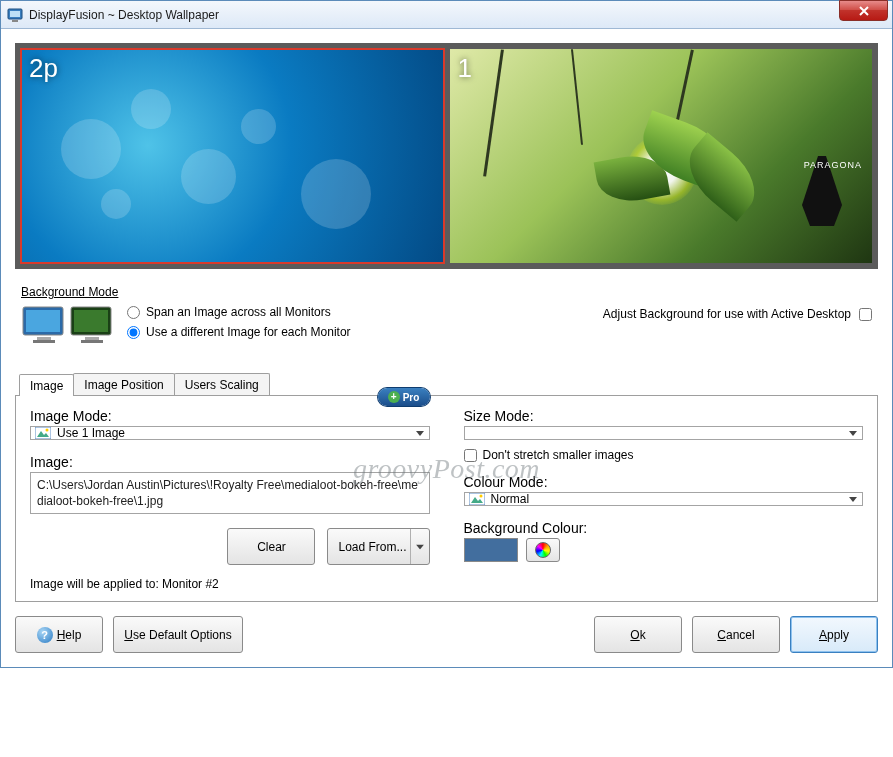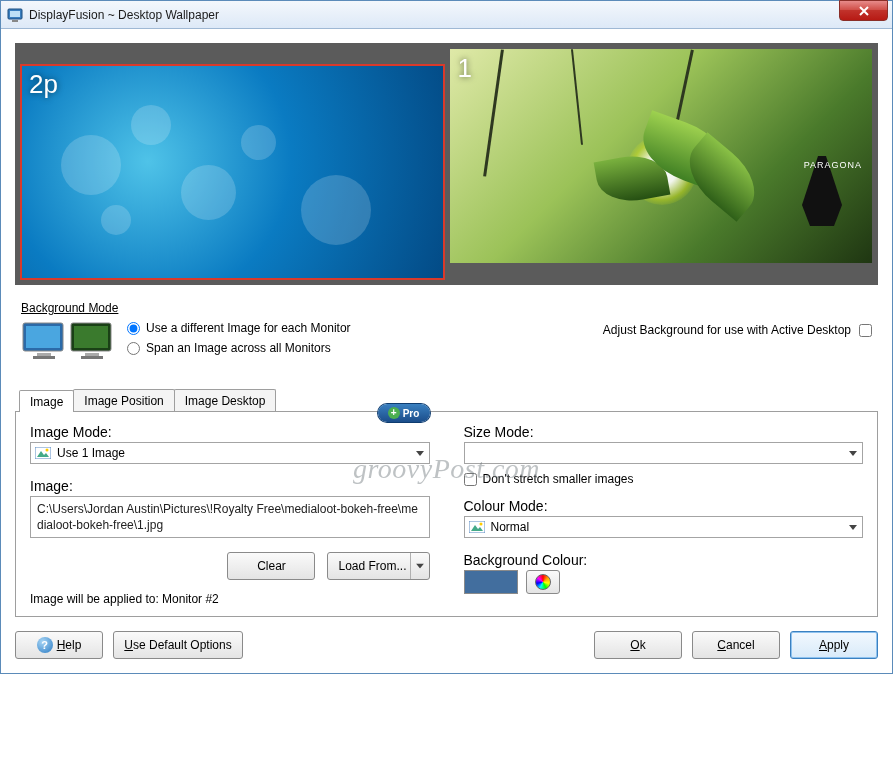--- a/index.html
+++ b/index.html
@@ -13,21 +13,21 @@
   .close-btn { position:absolute; right:4px; top:-1px; width:49px; height:21px; background:linear-gradient(#e78b8a,#cf4b44 49%,#c1322b 50%,#b71a14); border:1px solid #8a2e28; border-radius:0 0 4px 4px; display:flex; align-items:center; justify-content:center; }
   .close-btn svg { width:10px; height:10px; stroke:#fff; stroke-width:2; }
 
   .content { padding:14px; position:relative; }
 
   .preview-frame { background:#5b5b5b; padding:6px; }
   .previews { display:flex; gap:6px; }
   .preview { flex:1; height:214px; position:relative; overflow:hidden; }
   .preview.selected { outline:2px solid #d93a2b; outline-offset:-1px; }
   .preview .label { position:absolute; top:4px; left:8px; font-size:26px; color:#fff; text-shadow:0 0 6px rgba(0,0,0,.6);}
-  .preview-1 { background:radial-gradient(circle at 30% 45%, #4fc3e8 0%, #0a7bc2 45%, #034a85 100%);margin-top:16px; }
+  .preview-1 { background:radial-gradient(circle at 30% 45%, #4fc3e8 0%, #0a7bc2 45%, #034a85 100%); }
   .preview-1 .bokeh { position:absolute; border-radius:50%; background:rgba(255,255,255,.18); }
   .preview-2 { background:linear-gradient(135deg,#dfe9a8 0%, #9bc258 40%, #4a7a2b 70%, #1f3612 100%); }
   .sun { position:absolute; left:42%; top:40%; width:70px; height:70px; border-radius:50%; background:radial-gradient(circle,#fff 0%,rgba(255,255,255,.9) 30%,rgba(255,255,0,.3) 60%,transparent 75%); }
   .leaf { position:absolute; width:90px; height:55px; transform:rotate(20deg); border-radius:0 60% 0 60%; }
   .leaf.l1 { left:45%; top:35%; background:linear-gradient(#9ed14f,#3f7f23); }
   .leaf.l2 { left:55%; top:48%; background:linear-gradient(#8ac146,#2e5f18); transform:rotate(40deg); width:80px; height:50px;}
   .leaf.l3 { left:35%; top:50%; background:linear-gradient(#7ab13e,#254f12); transform:rotate(-10deg); width:70px; height:45px;}
   .branch { position:absolute; background:#2e3820; }
   .darkfig { position:absolute; right:30px; top:50%; width:40px; height:70px; background:#111; clip-path:polygon(40% 0,60% 0,100% 70%,80% 100%,20% 100%,0 70%); }
   .paragona { position:absolute; right:10px; top:52%; font-size:9px; color:#fff; letter-spacing:1px; }
@@ -49,34 +49,34 @@
   .tabs-wrap { margin-top:26px; }
   .tab-strip { display:flex; gap:0; margin-left:4px; }
   .tab { padding:4px 10px 3px; border:1px solid #9e9e9e; border-bottom:none; background:#f4f4f4; font-size:12px; border-radius:2px 2px 0 0; margin-right:-1px; cursor:default;}
   .tab.active { background:#fff; position:relative; top:1px; }
   .tab-panel { border:1px solid #9e9e9e; padding:12px 14px 10px; }
 
   .panel-cols { display:flex; gap:34px; }
   .col { flex:1; display:flex; flex-direction:column; }
 
   .field-label { font-size:14px; margin-bottom:2px; }
-  .combo { height:22px; border:1px solid #a4a4a4; background:#fff; display:flex; align-items:center; padding:0 4px; font-size:12px; position:relative; }
+  .combo { height:14px; border:1px solid #a4a4a4; background:#fff; display:flex; align-items:center; padding:0 4px; font-size:12px; position:relative; }
   .combo .ci { width:16px; height:12px; margin-right:6px; display:flex; }
   .combo .ci svg { width:16px; height:12px;}
   .combo .arrow { position:absolute; right:0; top:0; bottom:0; width:18px; display:flex; align-items:center; justify-content:center; }
   .combo .arrow svg { width:8px; height:5px; }
 
   .pro-badge { position:absolute; right:0; top:-20px; width:52px; height:18px; border-radius:9px; background:linear-gradient(#3a80c0,#1b4d8a); color:#fff; font-size:10px; display:flex; align-items:center; justify-content:center; font-weight:bold; box-shadow:0 0 0 1px #0e3c6f;}
   .pro-badge .plus { width:12px; height:12px; border-radius:50%; background:#4caf50; margin-right:3px; display:flex; align-items:center; justify-content:center; color:#fff; font-size:10px; line-height:1;}
 
   .col-left-top { position:relative; }
 
   .imgpath-box { border:1px solid #a4a4a4; background:#fff; min-height:42px; padding:4px 6px; font-size:12px; color:#222; line-height:1.35; word-break:break-all; }
 
-  .btn { height:28px; min-width:88px; border:1px solid #8a8a8a; background:linear-gradient(#fafafa,#e4e4e4); border-radius:3px; font-size:12px; display:inline-flex; align-items:center; justify-content:center; cursor:default; padding:0 10px;}
+  .btn { height:37px; min-width:88px; border:1px solid #8a8a8a; background:linear-gradient(#fafafa,#e4e4e4); border-radius:3px; font-size:12px; display:inline-flex; align-items:center; justify-content:center; cursor:default; padding:0 10px;}
   .btn-split { padding-right:22px; position:relative;}
   .btn-split::after { content:""; position:absolute; right:0; top:0; bottom:0; width:18px; border-left:1px solid #b0b0b0;}
   .btn-split .arr { position:absolute; right:5px; top:50%; transform:translateY(-50%); }
   .btn-split .arr svg { width:8px; height:5px; display:block;}
   .btn.apply { border-color:#3a80c0; box-shadow:0 0 0 1px #8ec2ef inset; background:linear-gradient(#f2f8fe,#d8eaf9);}
   .btn .under { text-decoration:underline; }
 
   .row { display:flex; align-items:center; gap:10px; }
   .row.right { justify-content:flex-end; }
 
@@ -160,39 +160,39 @@
           <svg viewBox="0 0 48 44">
               <rect x="2" y="4" width="40" height="28" rx="2" fill="#1a4016" stroke="#888"></rect>
               <rect x="5" y="7" width="34" height="22" fill="#3a7a2d"></rect>
               <rect x="16" y="34" width="14" height="3" fill="#aaa"></rect>
               <rect x="12" y="37" width="22" height="3" fill="#777"></rect>
             </svg>
         </span>
       </div>
       <div class="bgmode-radios">
         <label class="radio-row">
+          <input type="radio" name="bgmode" style="">
+          <span>Span an Image across all Monitors</span>
+        </label>
+        <label class="radio-row">
           <input type="radio" name="bgmode" checked="" style="">
           <span>Use a different Image for each Monitor</span>
-        </label>
-        <label class="radio-row">
-          <input type="radio" name="bgmode" style="">
-          <span>Span an Image across all Monitors</span>
         </label>
       </div>
       <div class="bgmode-right">
         <span>Adjust Background for use with Active Desktop</span>
         <input type="checkbox" style="">
       </div>
     </div>
 
     <div class="tabs-wrap">
       <div class="tab-strip">
         <div class="tab active">Image</div>
         <div class="tab">Image Position</div>
-        <div class="tab">Image Desktop</div>
+        <div class="tab">Users Scaling</div>
       </div>
       <div class="tab-panel">
         <div class="panel-cols">
 
           <div class="col">
             <div class="col-left-top">
               <div class="pro-badge">
                 <span class="plus">+</span>
                 <span>Pro</span>
               </div>

